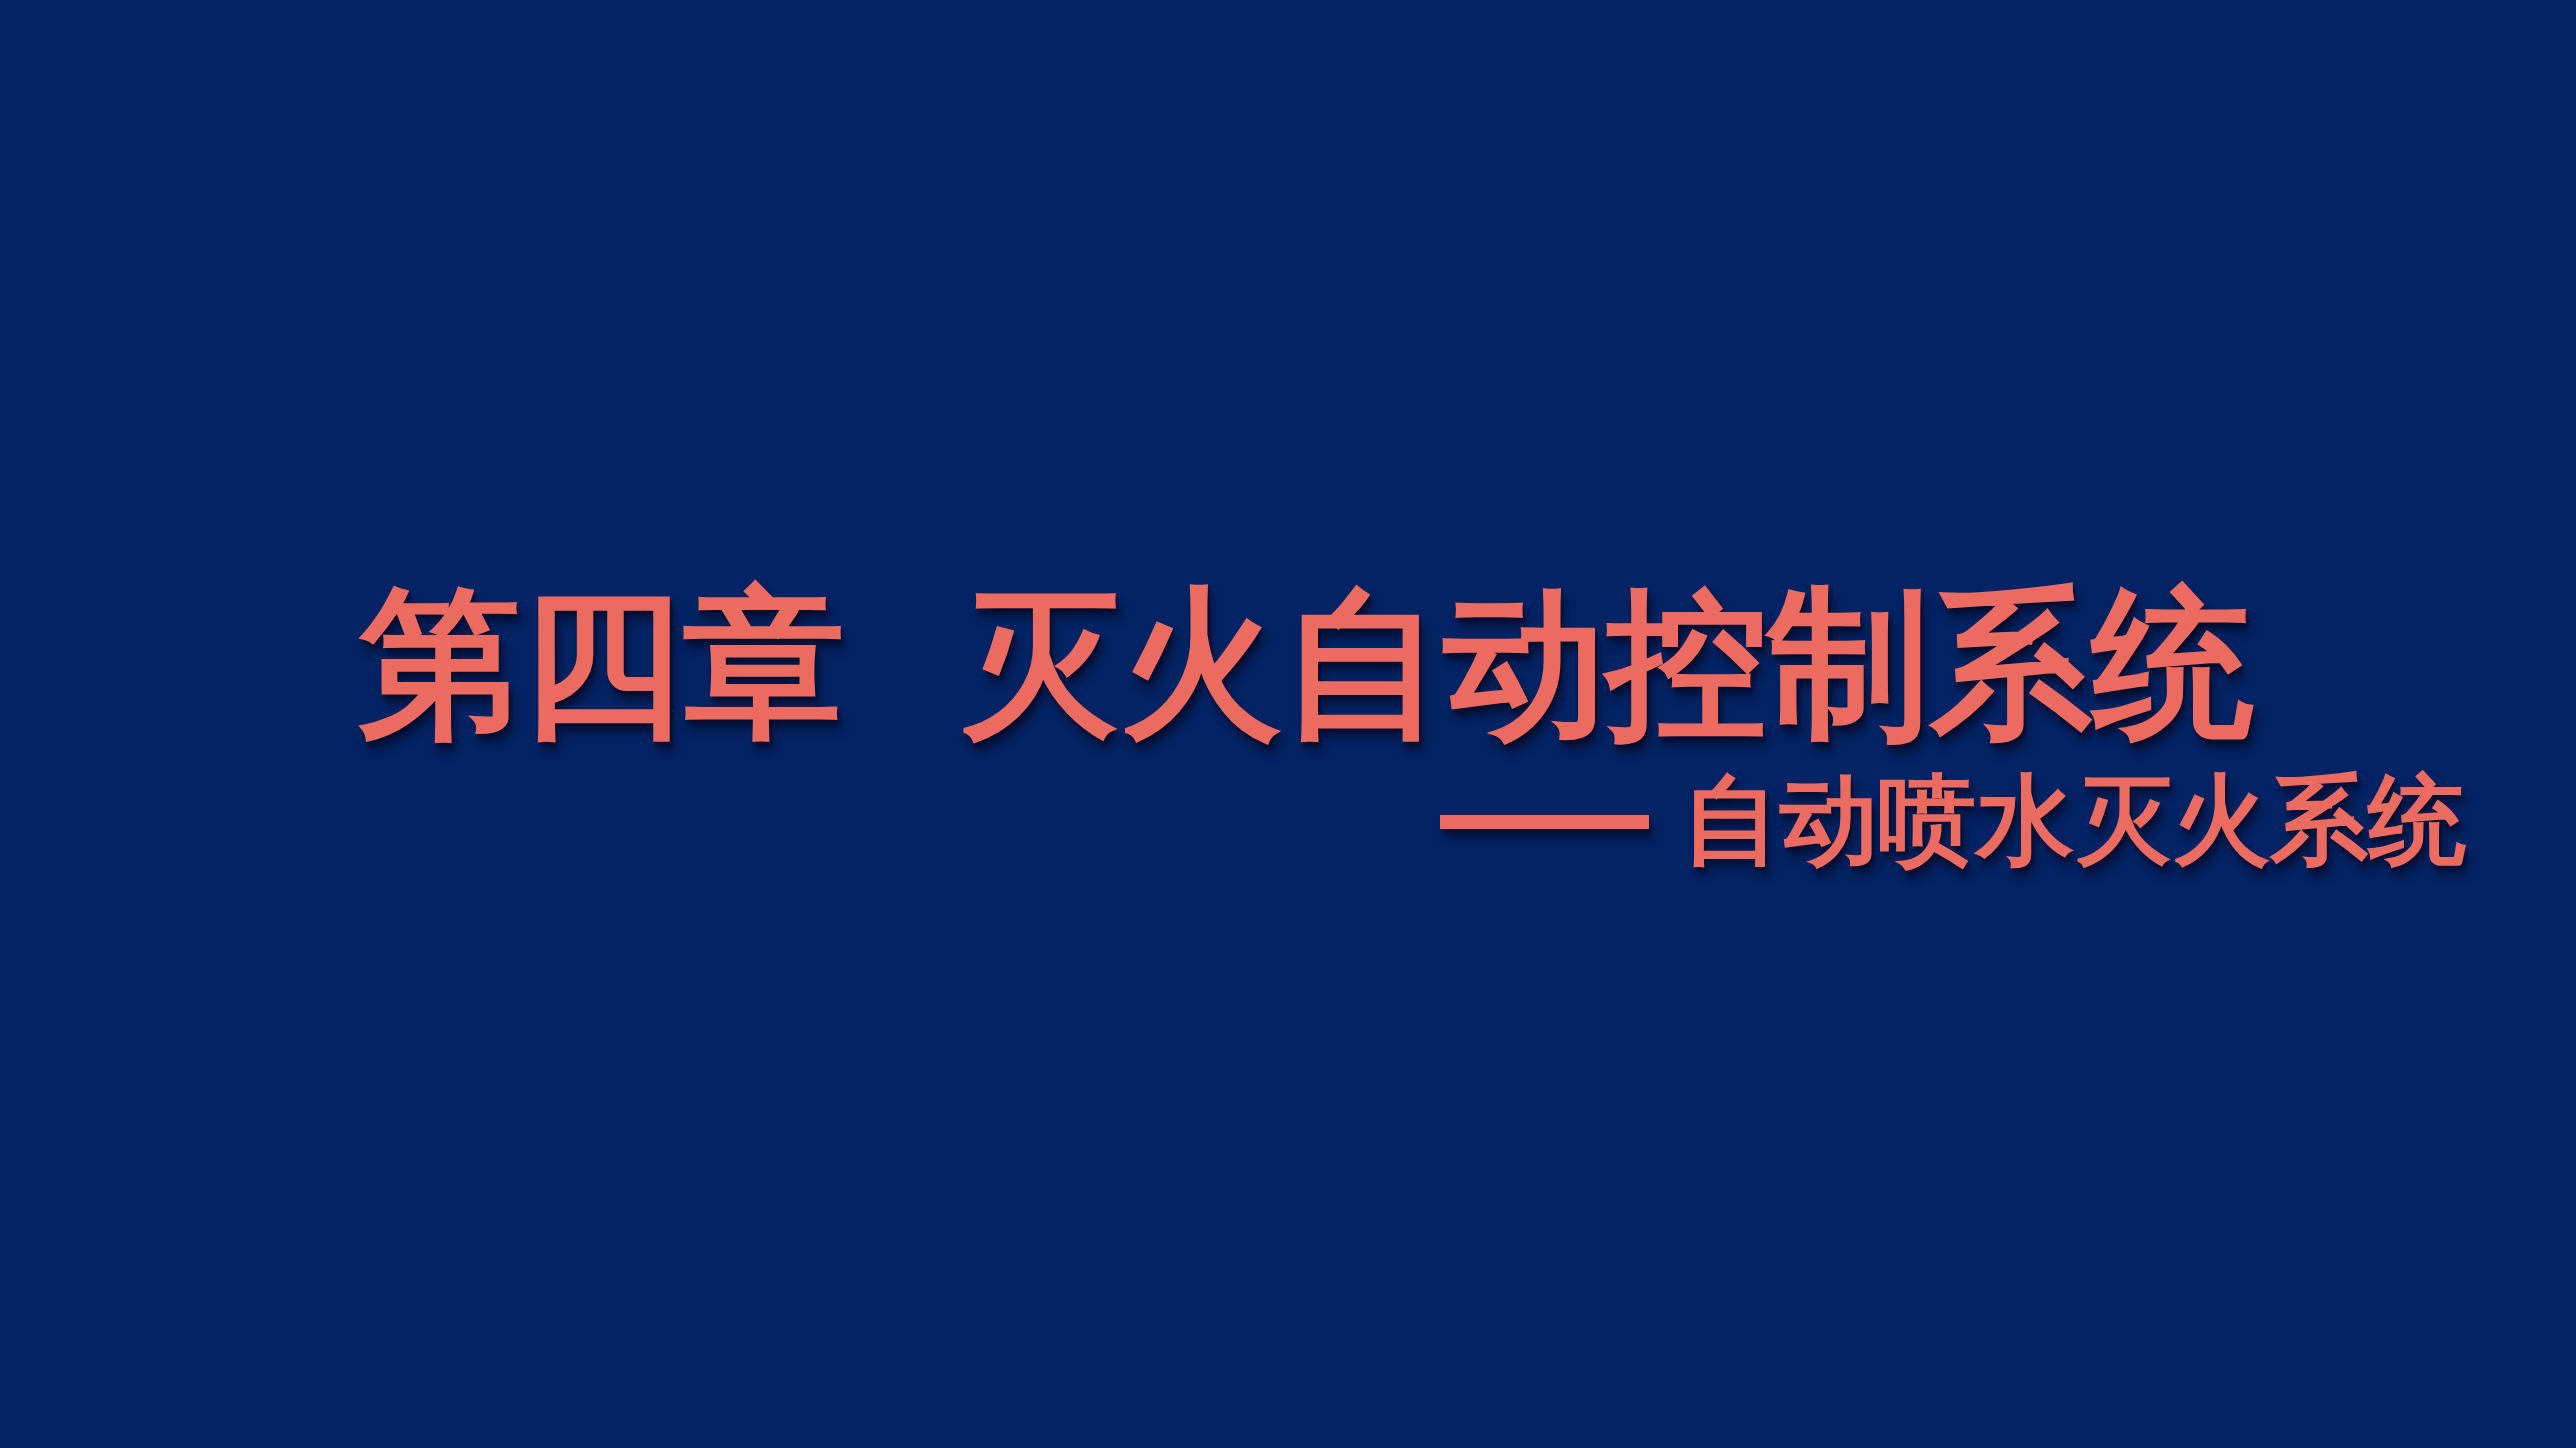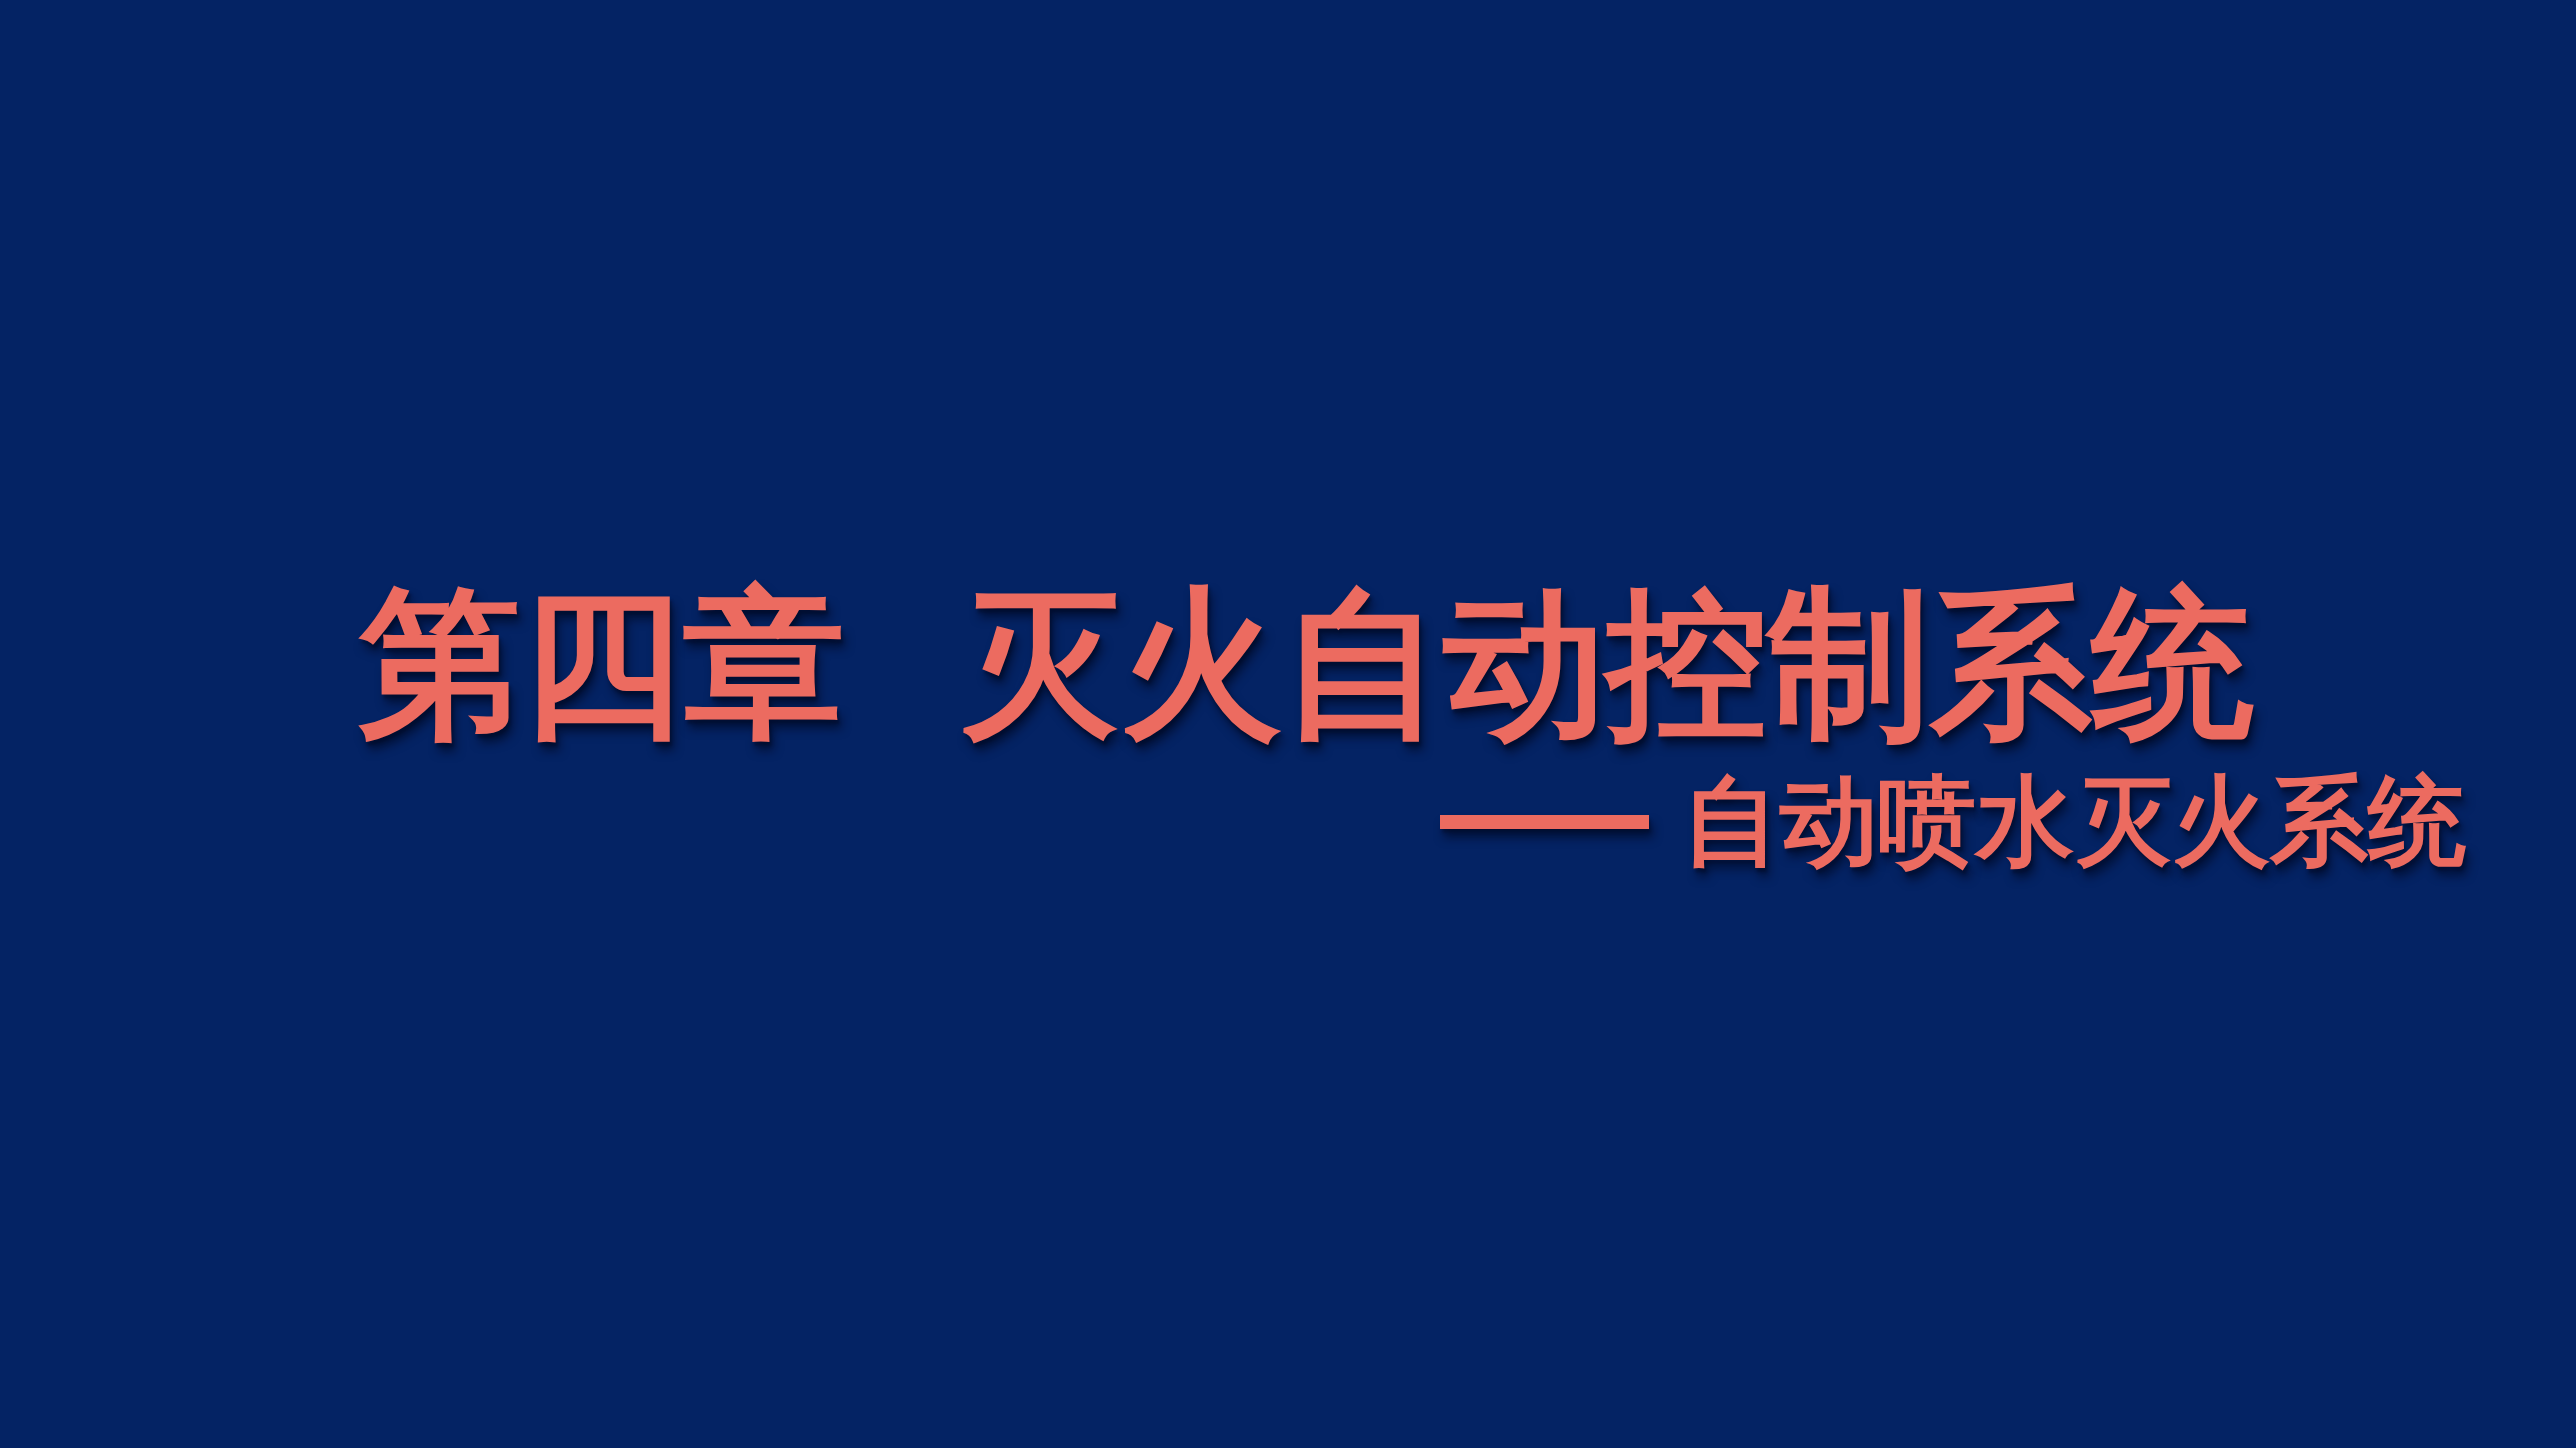--- a/index.html
+++ b/index.html
@@ -65,21 +65,21 @@
     height: 14.5px;
     background: #EC6B60;
     box-shadow:
       3.9px 8.7px 9.7px rgba(0, 8, 34, 0.62),
       1.9px 3.9px 2.9px rgba(0, 8, 34, 0.45);
     flex: none;
   }
 
   .subtitle-text {
     margin: 0;
-    font-family: Liberation Sans, sans-serif;
+    font-family: Liberation Serif, serif;
     font-size: 98px;
     font-weight: 700;
     line-height: 1.12;
     color: #EC6B60;
     white-space: pre;
     text-shadow:
       3.9px 8.7px 9.7px rgba(0, 8, 34, 0.62),
       1.9px 3.9px 2.9px rgba(0, 8, 34, 0.45);
     -webkit-font-smoothing: antialiased;
   }

